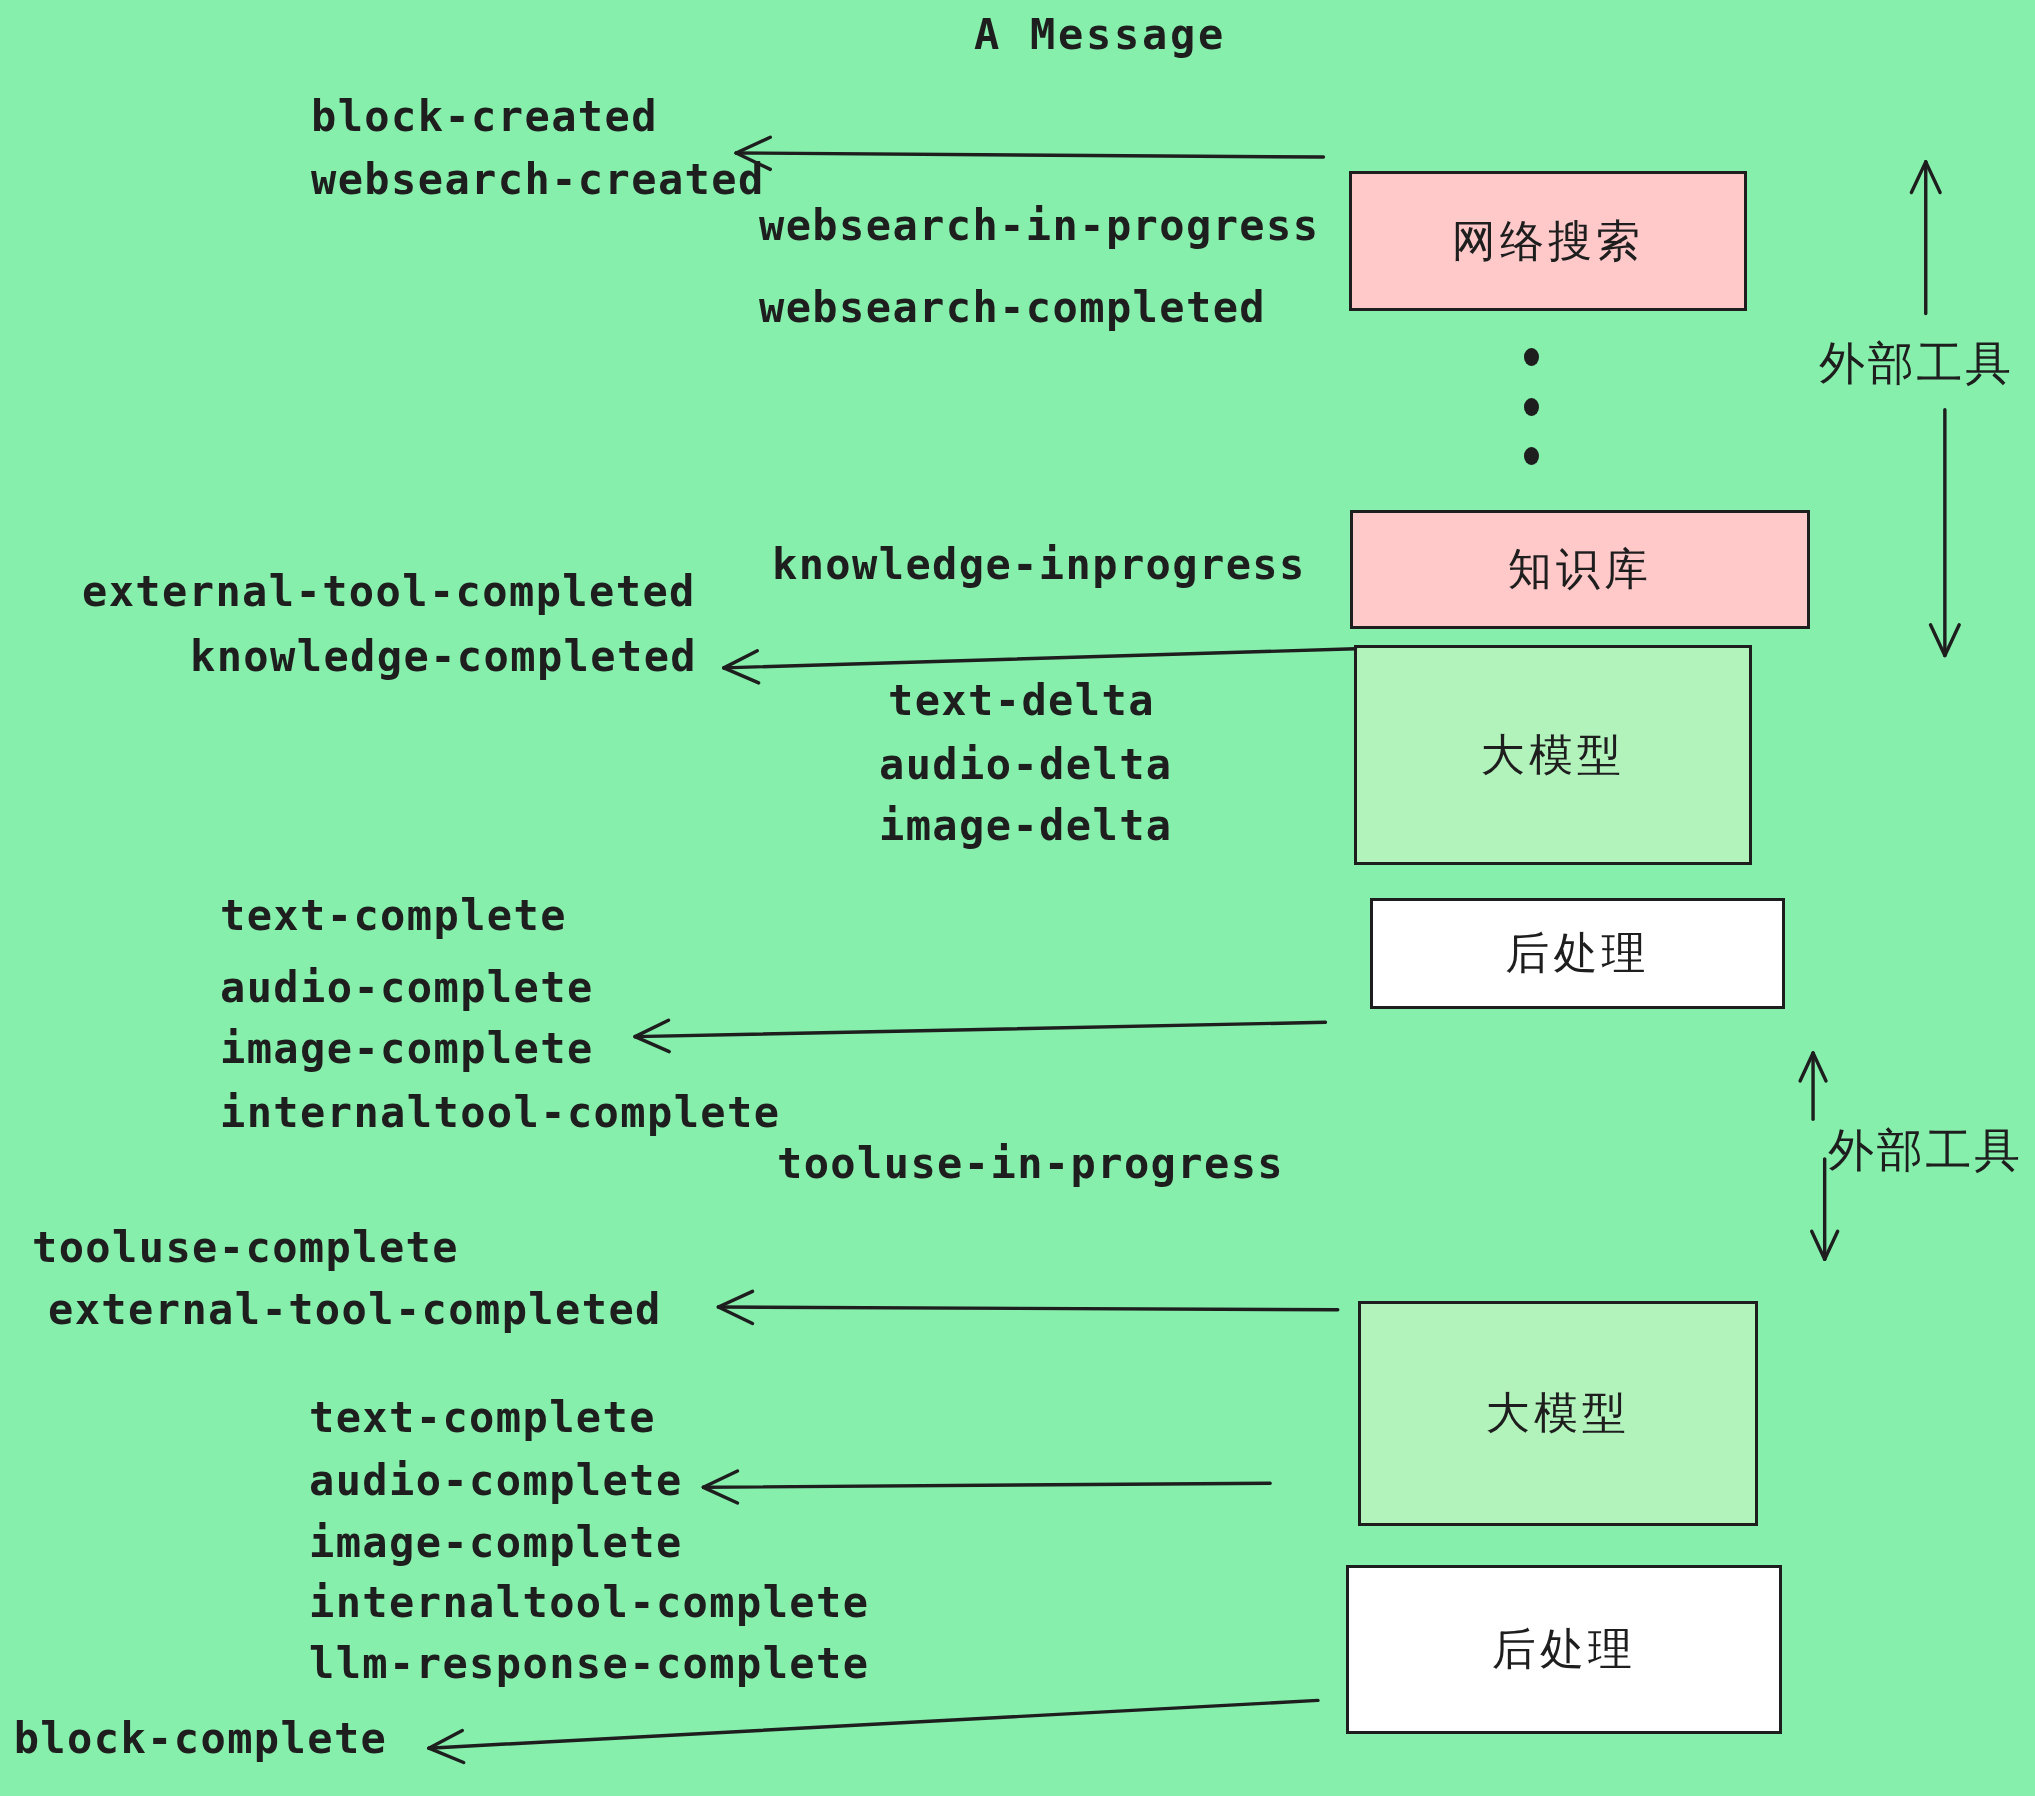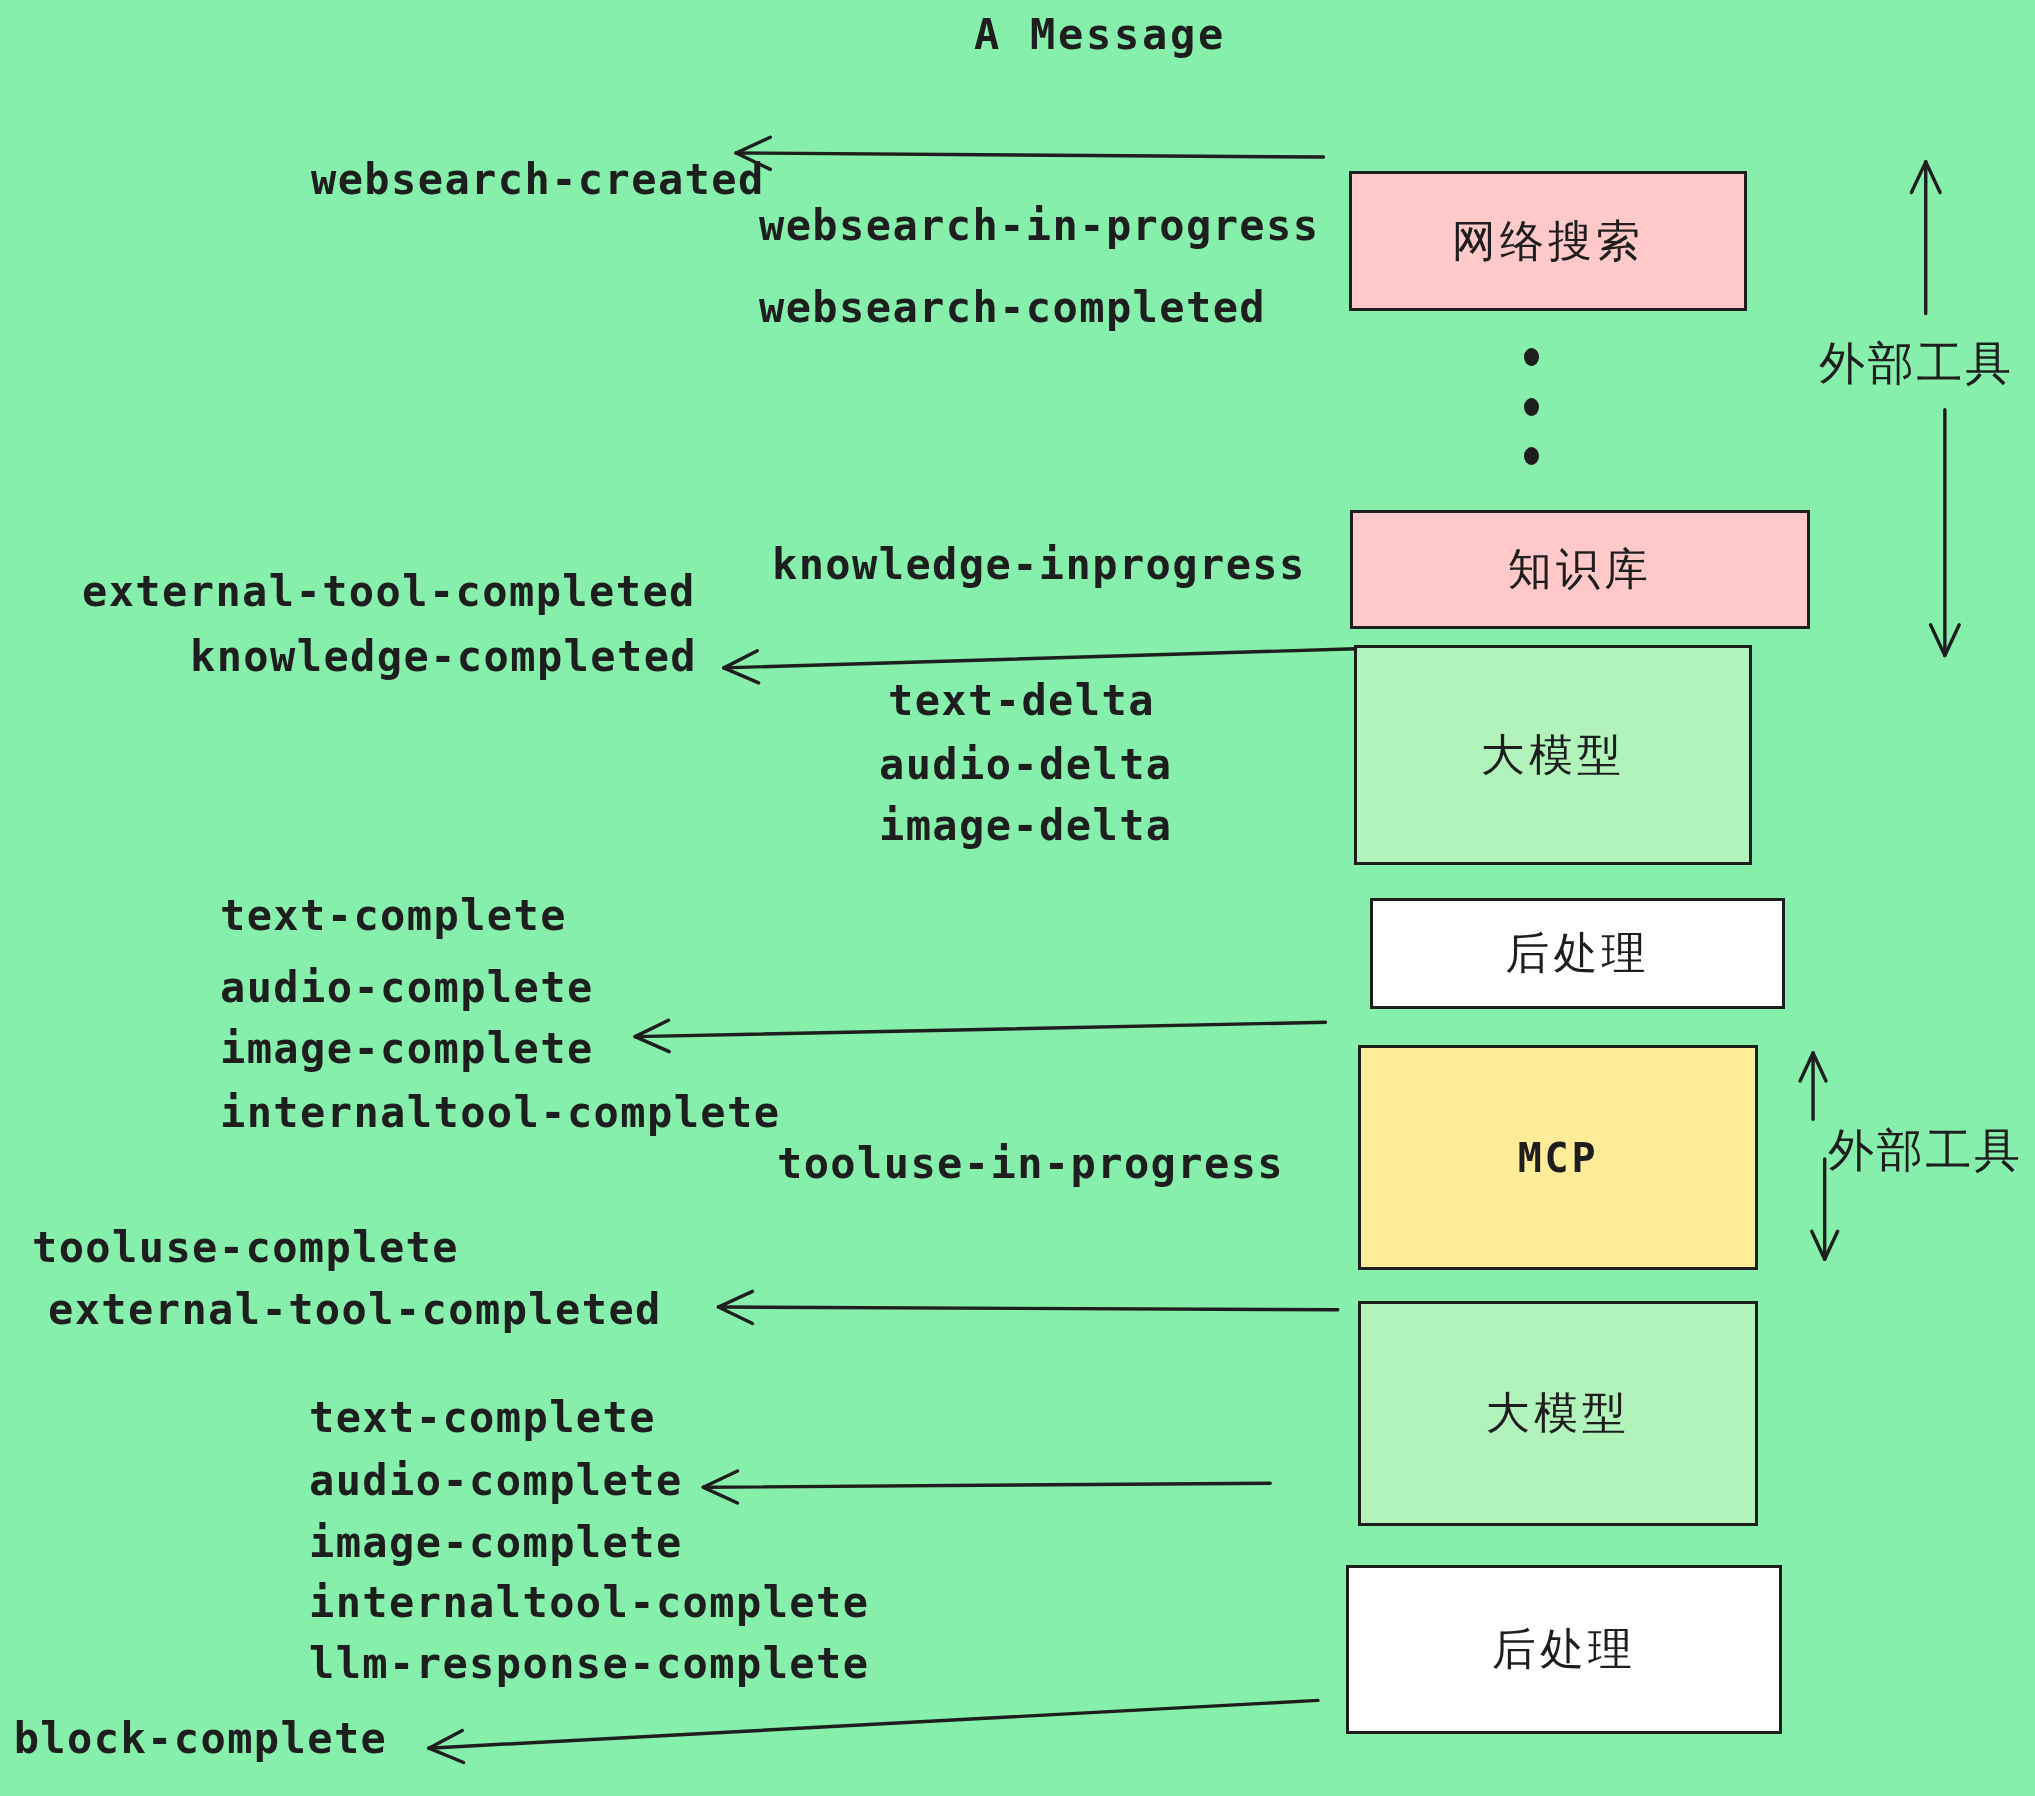--- a/index.html
+++ b/index.html
@@ -16,20 +16,21 @@
   .dot{position:absolute;width:15px;height:18.4px;border-radius:50%;background:#1e1e1e;}
   svg.overlay{position:absolute;left:0;top:0;pointer-events:none;}
 </style>
 </head>
 <body>
 
 <div class="canvas">
 
   <div class="title" style="left:974px;top:9.6px">A Message</div>
 
+  <div class="evt" style="left:311px;top:92px">block-created</div>
   <div class="evt" style="left:311px;top:155px">websearch-created</div>
   <div class="evt" style="left:759px;top:283px">websearch-completed</div>
   <div class="evt" style="left:759px;top:201px">websearch-in-progress</div>
   <div class="evt" style="left:772px;top:540px">knowledge-inprogress</div>
   <div class="evt" style="left:82px;top:567px">external-tool-completed</div>
   <div class="evt" style="left:190px;top:632px">knowledge-completed</div>
   <div class="evt" style="left:888px;top:676px">text-delta</div>
   <div class="evt" style="left:879px;top:740px">audio-delta</div>
   <div class="evt" style="left:879px;top:801px">image-delta</div>
   <div class="evt" style="left:220px;top:891px">text-complete</div>
@@ -59,23 +60,20 @@
   </div>
 
   <div class="box" style="left:1354px;top:645px;width:398px;height:220px;background:#b2f2bb">
     <span class="zh">大模型</span>
   </div>
 
   <div class="box" style="left:1370px;top:898px;width:415px;height:111px;background:#ffffff">
     <span class="zh">后处理</span>
   </div>
 
-  <div class="box" style="left:1358px;top:1045px;width:400px;height:225px;background:#ffec99">
-    <span class="latin">MCP</span>
-  </div>
 
   <div class="box" style="left:1358px;top:1301px;width:400px;height:225px;background:#b2f2bb">
     <span class="zh">大模型</span>
   </div>
 
   <div class="box" style="left:1346px;top:1565px;width:436px;height:169px;background:#ffffff">
     <span class="zh">后处理</span>
   </div>
 
   <div class="annot" style="left:1819px;top:333px">外部工具</div>

